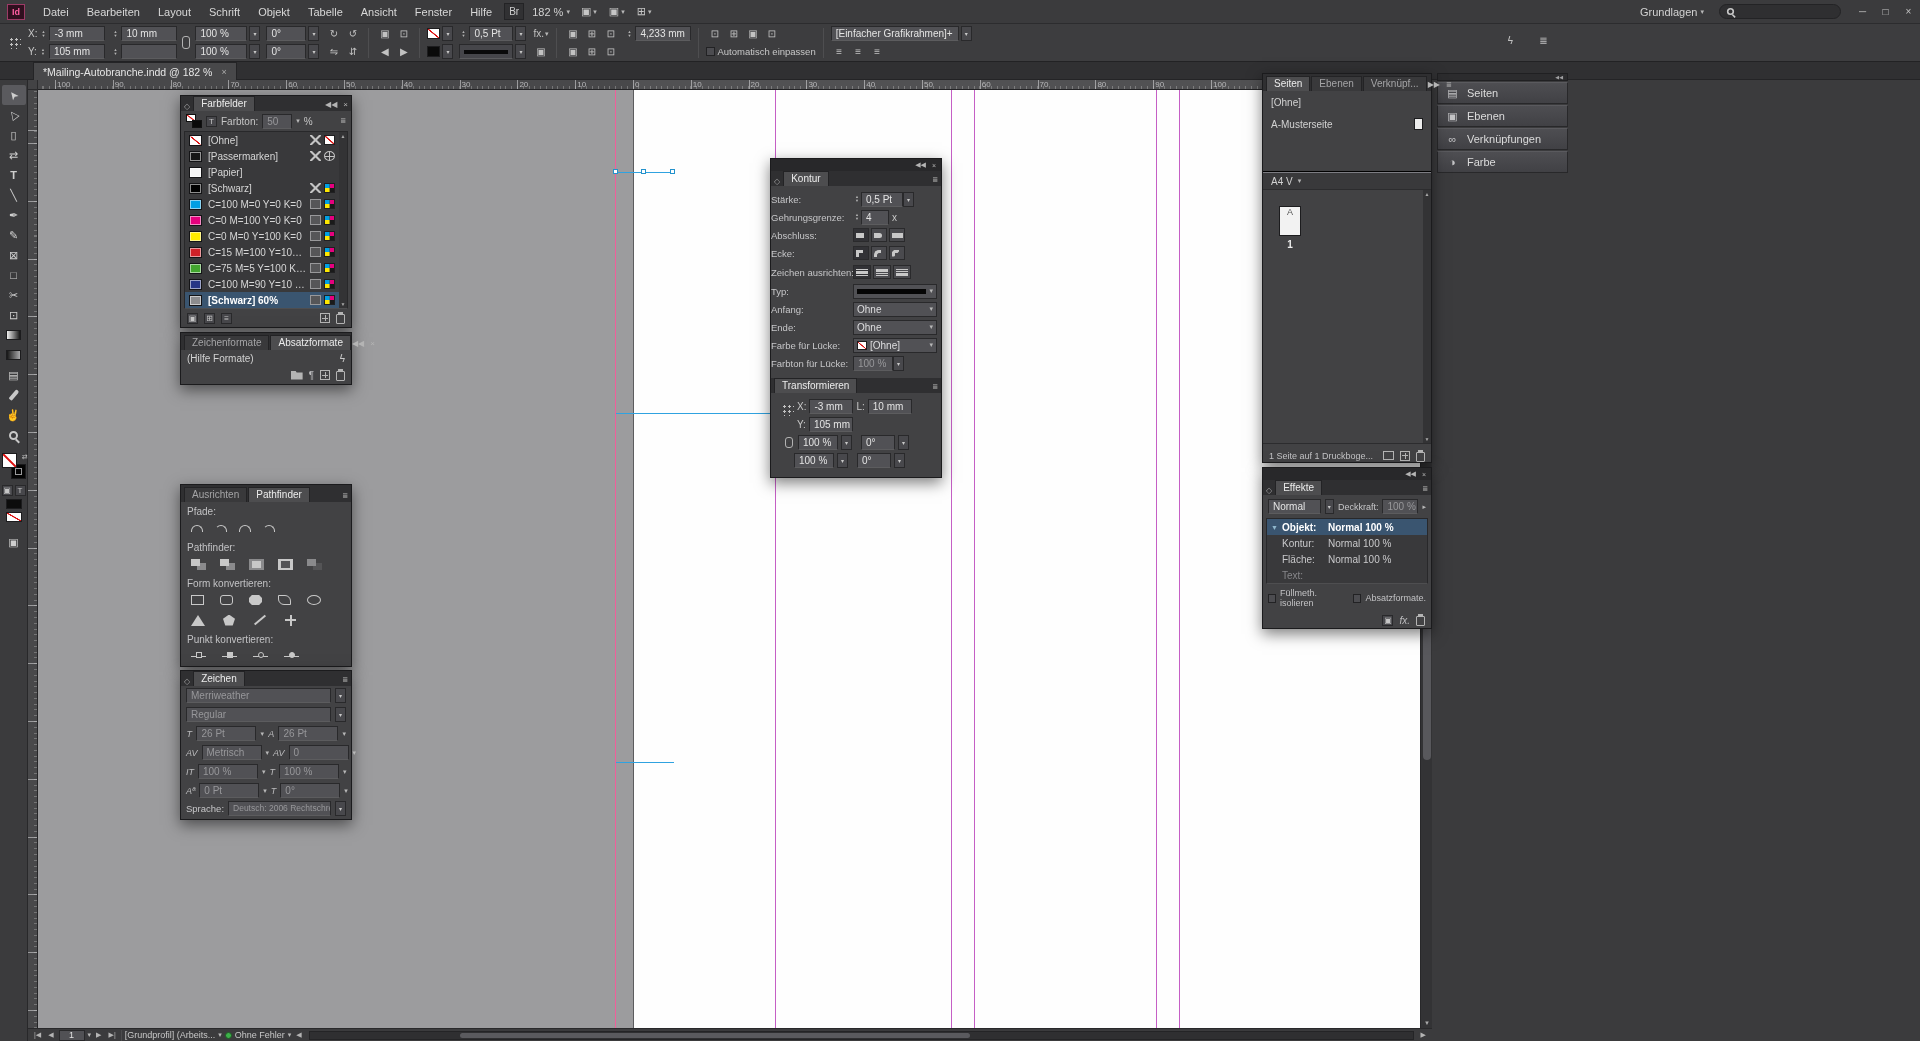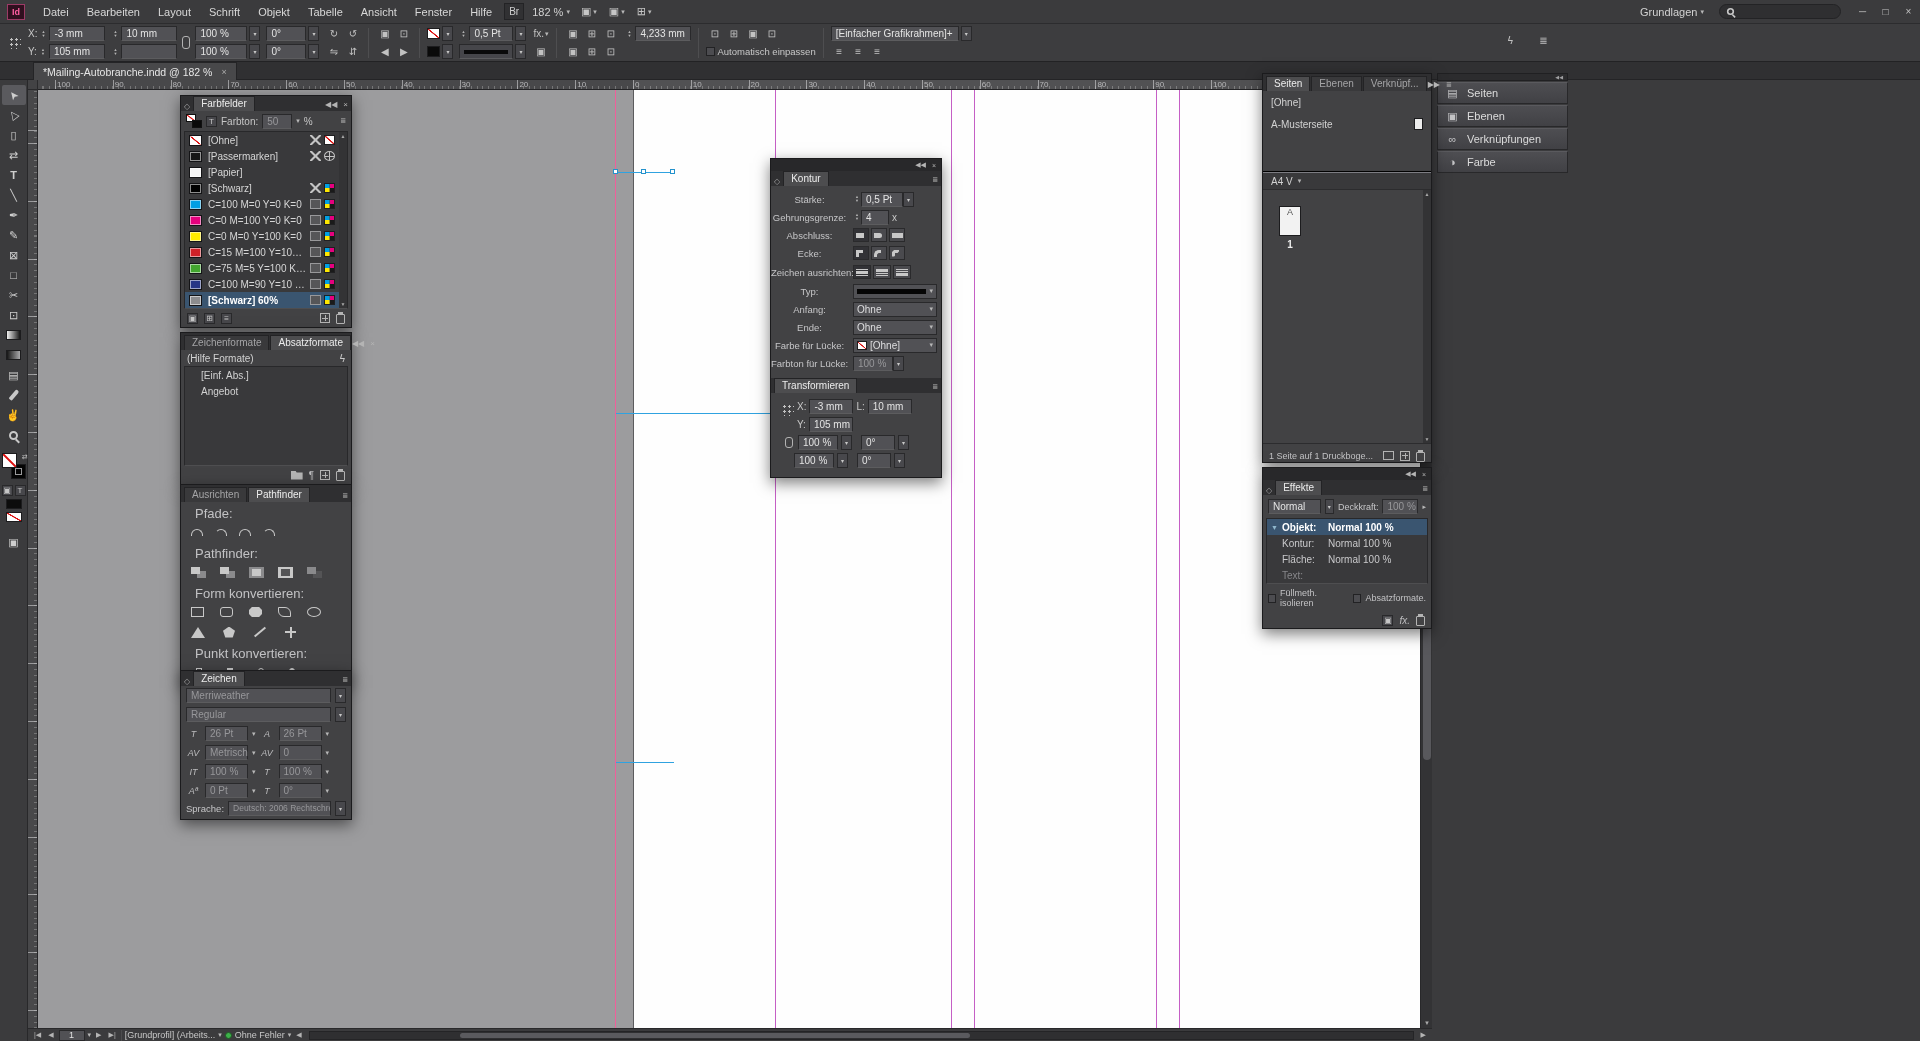--- a/index.html
+++ b/index.html
@@ -126,21 +126,21 @@
 
 
 .strow{height:16px;display:flex;align-items:center;padding:0 6px;color:#d2d2d2;font-size:10px}
 .fxrow{height:16px;display:flex;align-items:center;padding:0 4px;font-size:10px;color:#c9c9cb}
 .fxrow .tw{width:11px;font-size:7px;color:#8fb6cc}
 .fxrow .l{width:46px}
 .fxrow.sel{background:var(--sel-blue);color:#fff;font-weight:bold}
 .fxrow.dim{color:#86868a}
 
 
-.seclbl{padding:4px 14px 1px;color:#c2c2c4;font-size:13px}
+.seclbl{padding:4px 6px 1px;color:#c2c2c4;font-size:10px}
 .irow{display:flex;align-items:center;gap:12px;padding:2px 10px;height:20px}
 .pa{width:12px;height:7px;border:1px solid #c8c8c8;border-bottom:none;border-radius:6px 6px 0 0}
 .pa-open{border-left-color:transparent}
 .pa-rev{transform:scaleX(-1);border-right-color:transparent}
 .pb{width:15px;height:11px;background:linear-gradient(#c8c8c8,#c8c8c8) 0 0/9px 7px no-repeat,linear-gradient(#8a8a8c,#8a8a8c) 6px 4px/9px 7px no-repeat}
 .pb-sub{background:linear-gradient(#54545[6],#545456) 0 0/9px 7px no-repeat,linear-gradient(#c8c8c8,#c8c8c8) 6px 4px/9px 7px no-repeat}
 .pb-int{background:linear-gradient(#c8c8c8,#c8c8c8) 3px 2px/9px 7px no-repeat,linear-gradient(#8a8a8c,#8a8a8c) 0 0/15px 11px no-repeat}
 .pb-exc{background:linear-gradient(#545456,#545456) 3px 2px/9px 7px no-repeat,linear-gradient(#c8c8c8,#c8c8c8) 0 0/15px 11px no-repeat}
 .pb-min{background:linear-gradient(#8a8a8c,#8a8a8c) 0 0/9px 7px no-repeat,linear-gradient(#545456,#545456) 6px 4px/9px 7px no-repeat}
 .sh-rect{width:13px;height:10px;border:1px solid #c8c8c8}
@@ -154,25 +154,25 @@
 .sh-plus{width:11px;height:11px;background:linear-gradient(#c8c8c8,#c8c8c8) center/11px 2px no-repeat,linear-gradient(#c8c8c8,#c8c8c8) center/2px 11px no-repeat}
 .pk{width:15px;height:11px;position:relative;background:linear-gradient(#c8c8c8,#c8c8c8) 0 7px/15px 1px no-repeat}
 .pk::after{content:"";position:absolute;left:5px;top:3px;width:4px;height:4px;background:#424244;border:1px solid #c8c8c8}
 .pk-fill::after{background:#c8c8c8}
 .pk-smooth::after{border-radius:50%}
 .pk-sym::after{border-radius:50%;background:#c8c8c8}
 
 
 .chrow{display:flex;align-items:center;gap:4px;padding:2px 5px;height:19px}
 .chico{width:15px;text-align:center;font-size:9px;color:#bcbcbe;font-style:italic}
-.chfld{flex:0 0 auto;width:43px}
+.chfld{flex:0 0 auto;width:60px}
 
 
 .krow{display:flex;align-items:center;height:18px;padding-right:4px}
-.klbl{width:82px;text-align:center;padding-right:5px;color:#c6c6c8;font-size:9.5px;flex:0 0 auto;white-space:nowrap}
+.klbl{width:82px;text-align:left;padding-right:5px;color:#c6c6c8;font-size:9.5px;flex:0 0 auto;white-space:nowrap}
 .capbtn{width:16px;height:14px;background:#4a4a4e;border:1px solid #2a2a2c;display:flex;align-items:center;padding-left:2px;margin-right:2px}
 .capbtn.on{background:#323236}
 .capbar{width:8px;height:5px;background:#c8c8c8}
 .cap-round .capbar{border-radius:0 3px 3px 0}
 .cap-proj .capbar{width:11px}
 .joinc{width:7px;height:7px;border-top:3px solid #c8c8c8;border-left:3px solid #c8c8c8}
 .join-round .joinc{border-radius:5px 0 0 0}
 .join-bevel .joinc{clip-path:polygon(0 100%,0 40%,40% 0,100% 0,100% 30%,30% 100%)}
 .alnb{width:18px;height:14px;background:#4a4a4e;border:1px solid #2a2a2c;display:flex;flex-direction:column;justify-content:center;gap:1px;padding:0 2px;margin-right:2px}
 .alnb.on{background:#323236}
@@ -731,27 +731,20 @@
     <div class="ptab on">Absatzformate</div>
     <div class="pmh">
       <span>◀◀</span>
       <span>×</span>
     </div>
   </div>
   <div class="strow">
     <span>(Hilfe Formate)</span>
     <span style="margin-left:auto;color:#c8c8c8">ϟ</span>
   </div>
-  <div class="inset" style="height:100px">
-
-      <div class="strow" style="padding-left:16px">[Einf. Abs.]</div>
-
-      <div class="strow" style="padding-left:16px">Angebot</div>
-
-  </div>
   <div class="pfoot" style="justify-content:flex-end">
     <span class="i-folder"></span>
     <span>¶</span>
     <span class="i-new"></span>
     <span class="i-trash"></span>
   </div>
 </div>
 
 <div class="panel" style="left:180px;top:484px;width:172px">
   <div class="ptabs">

